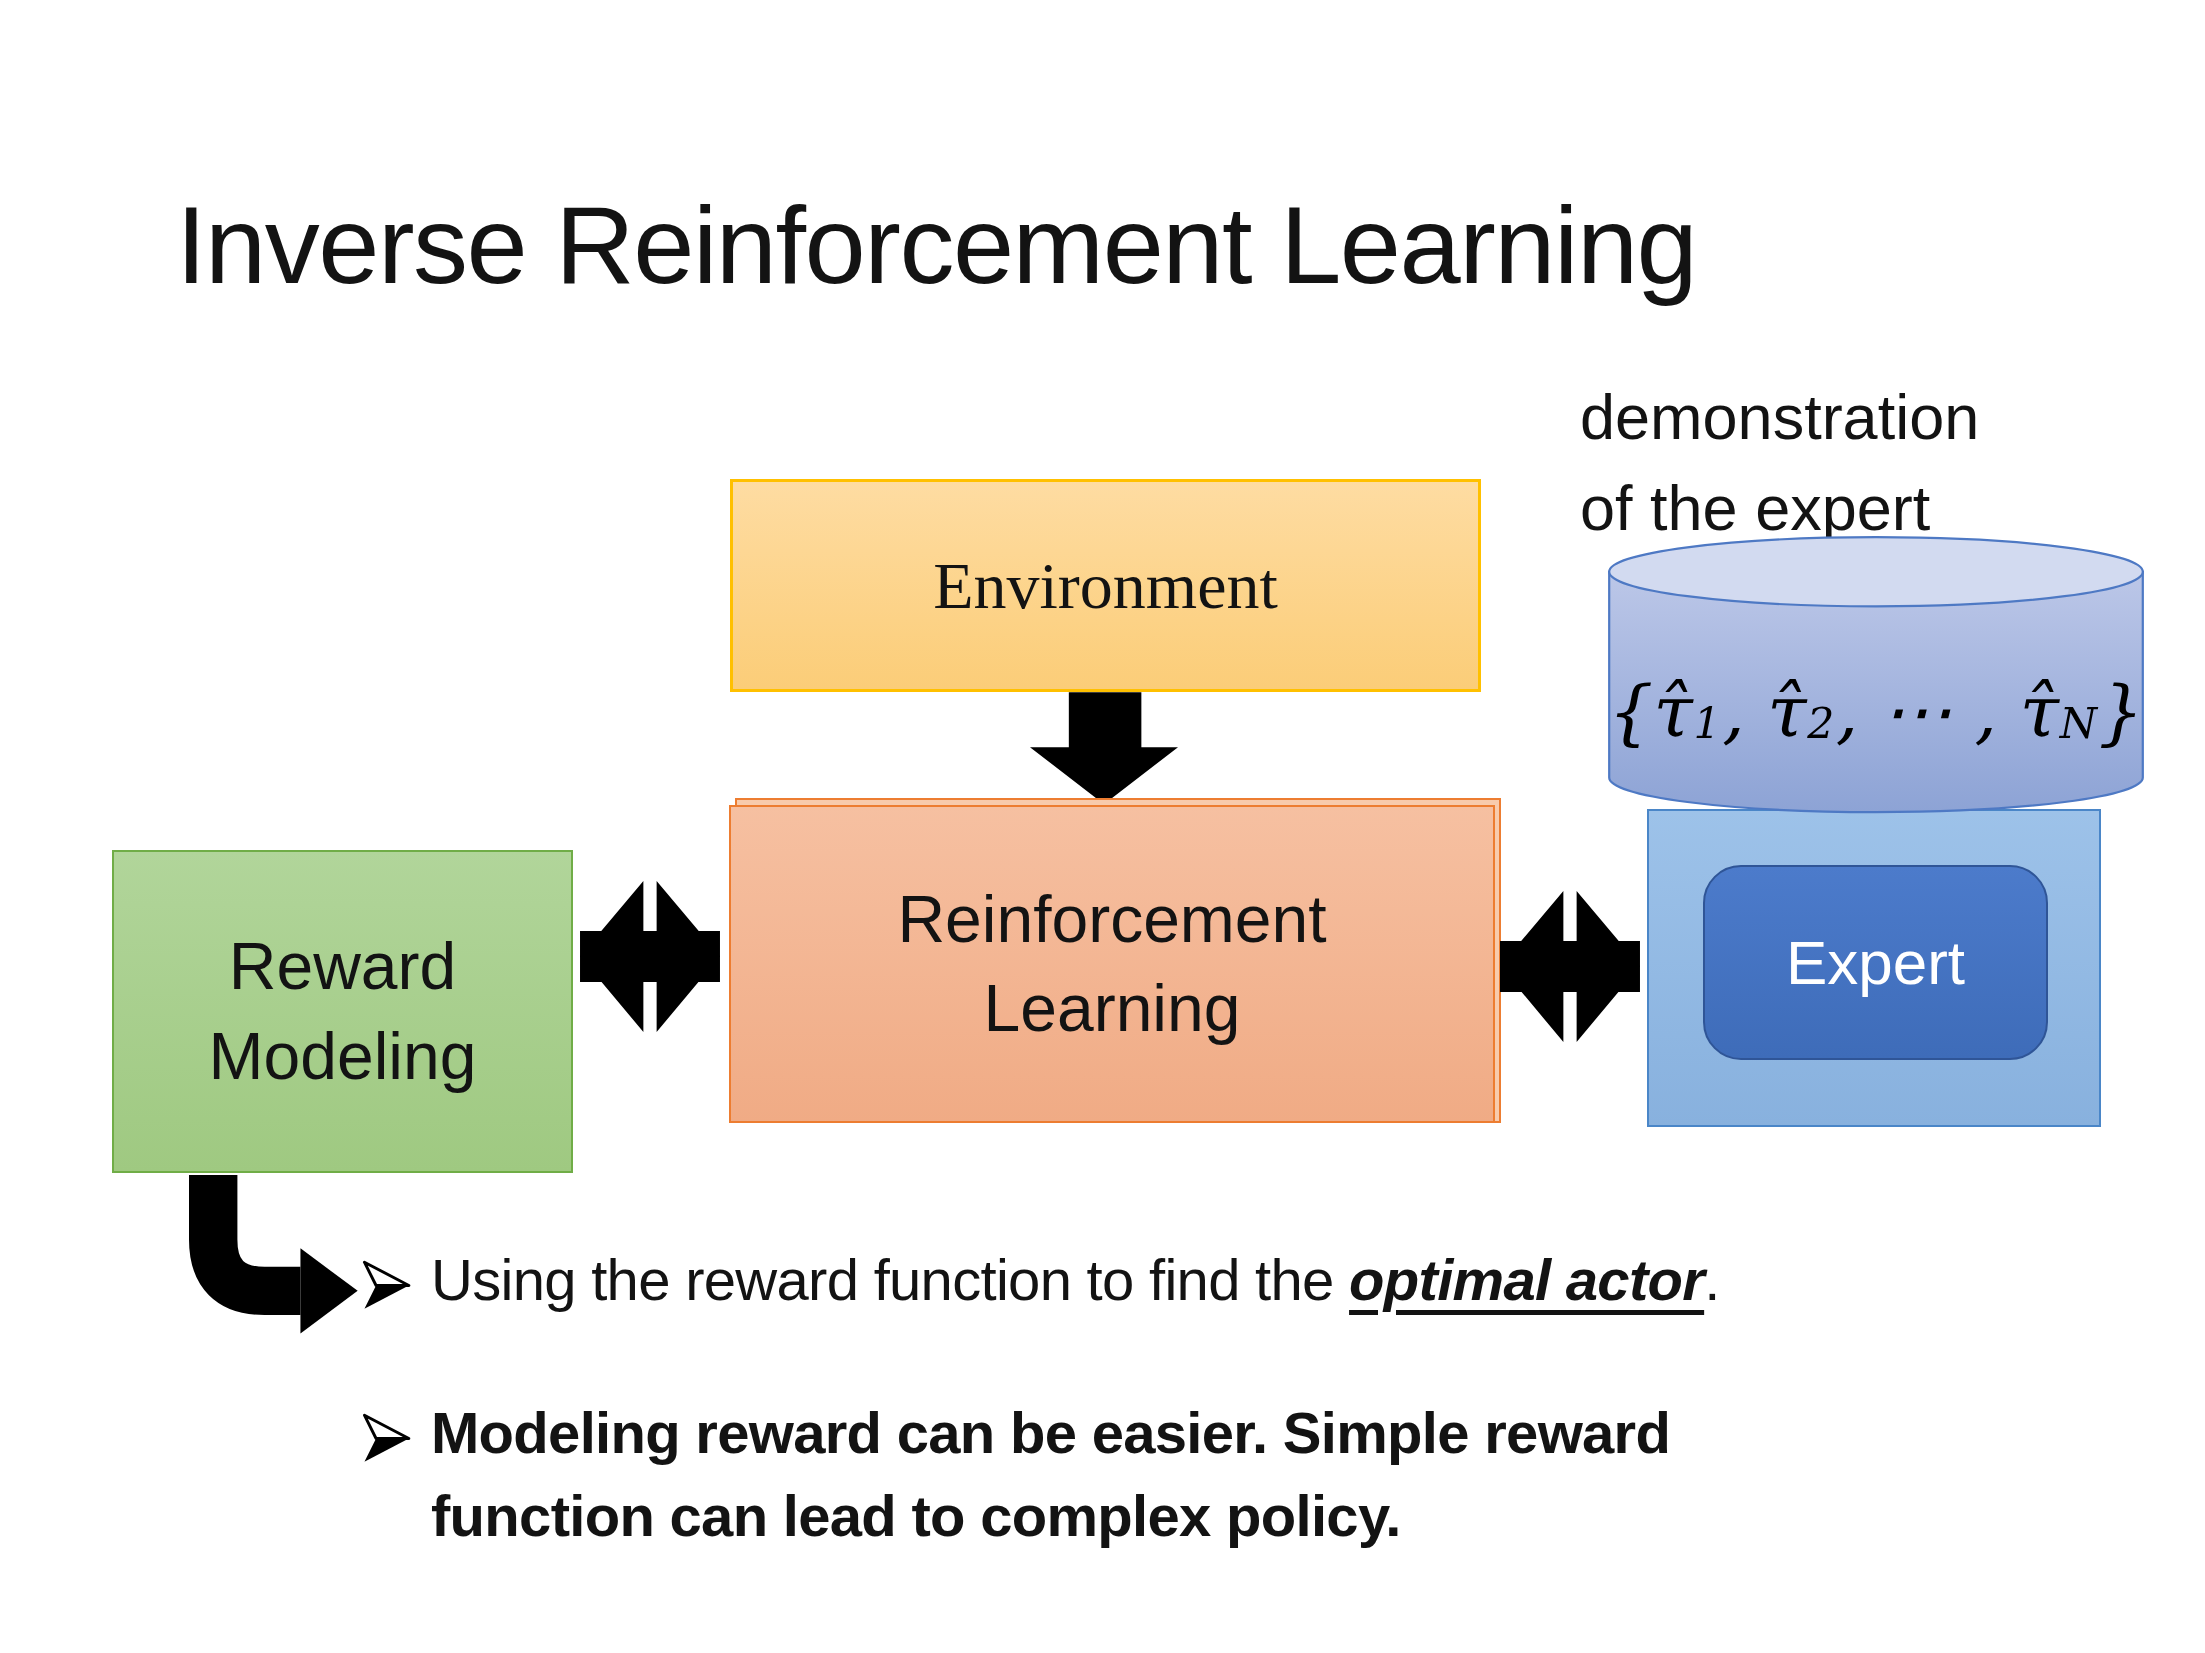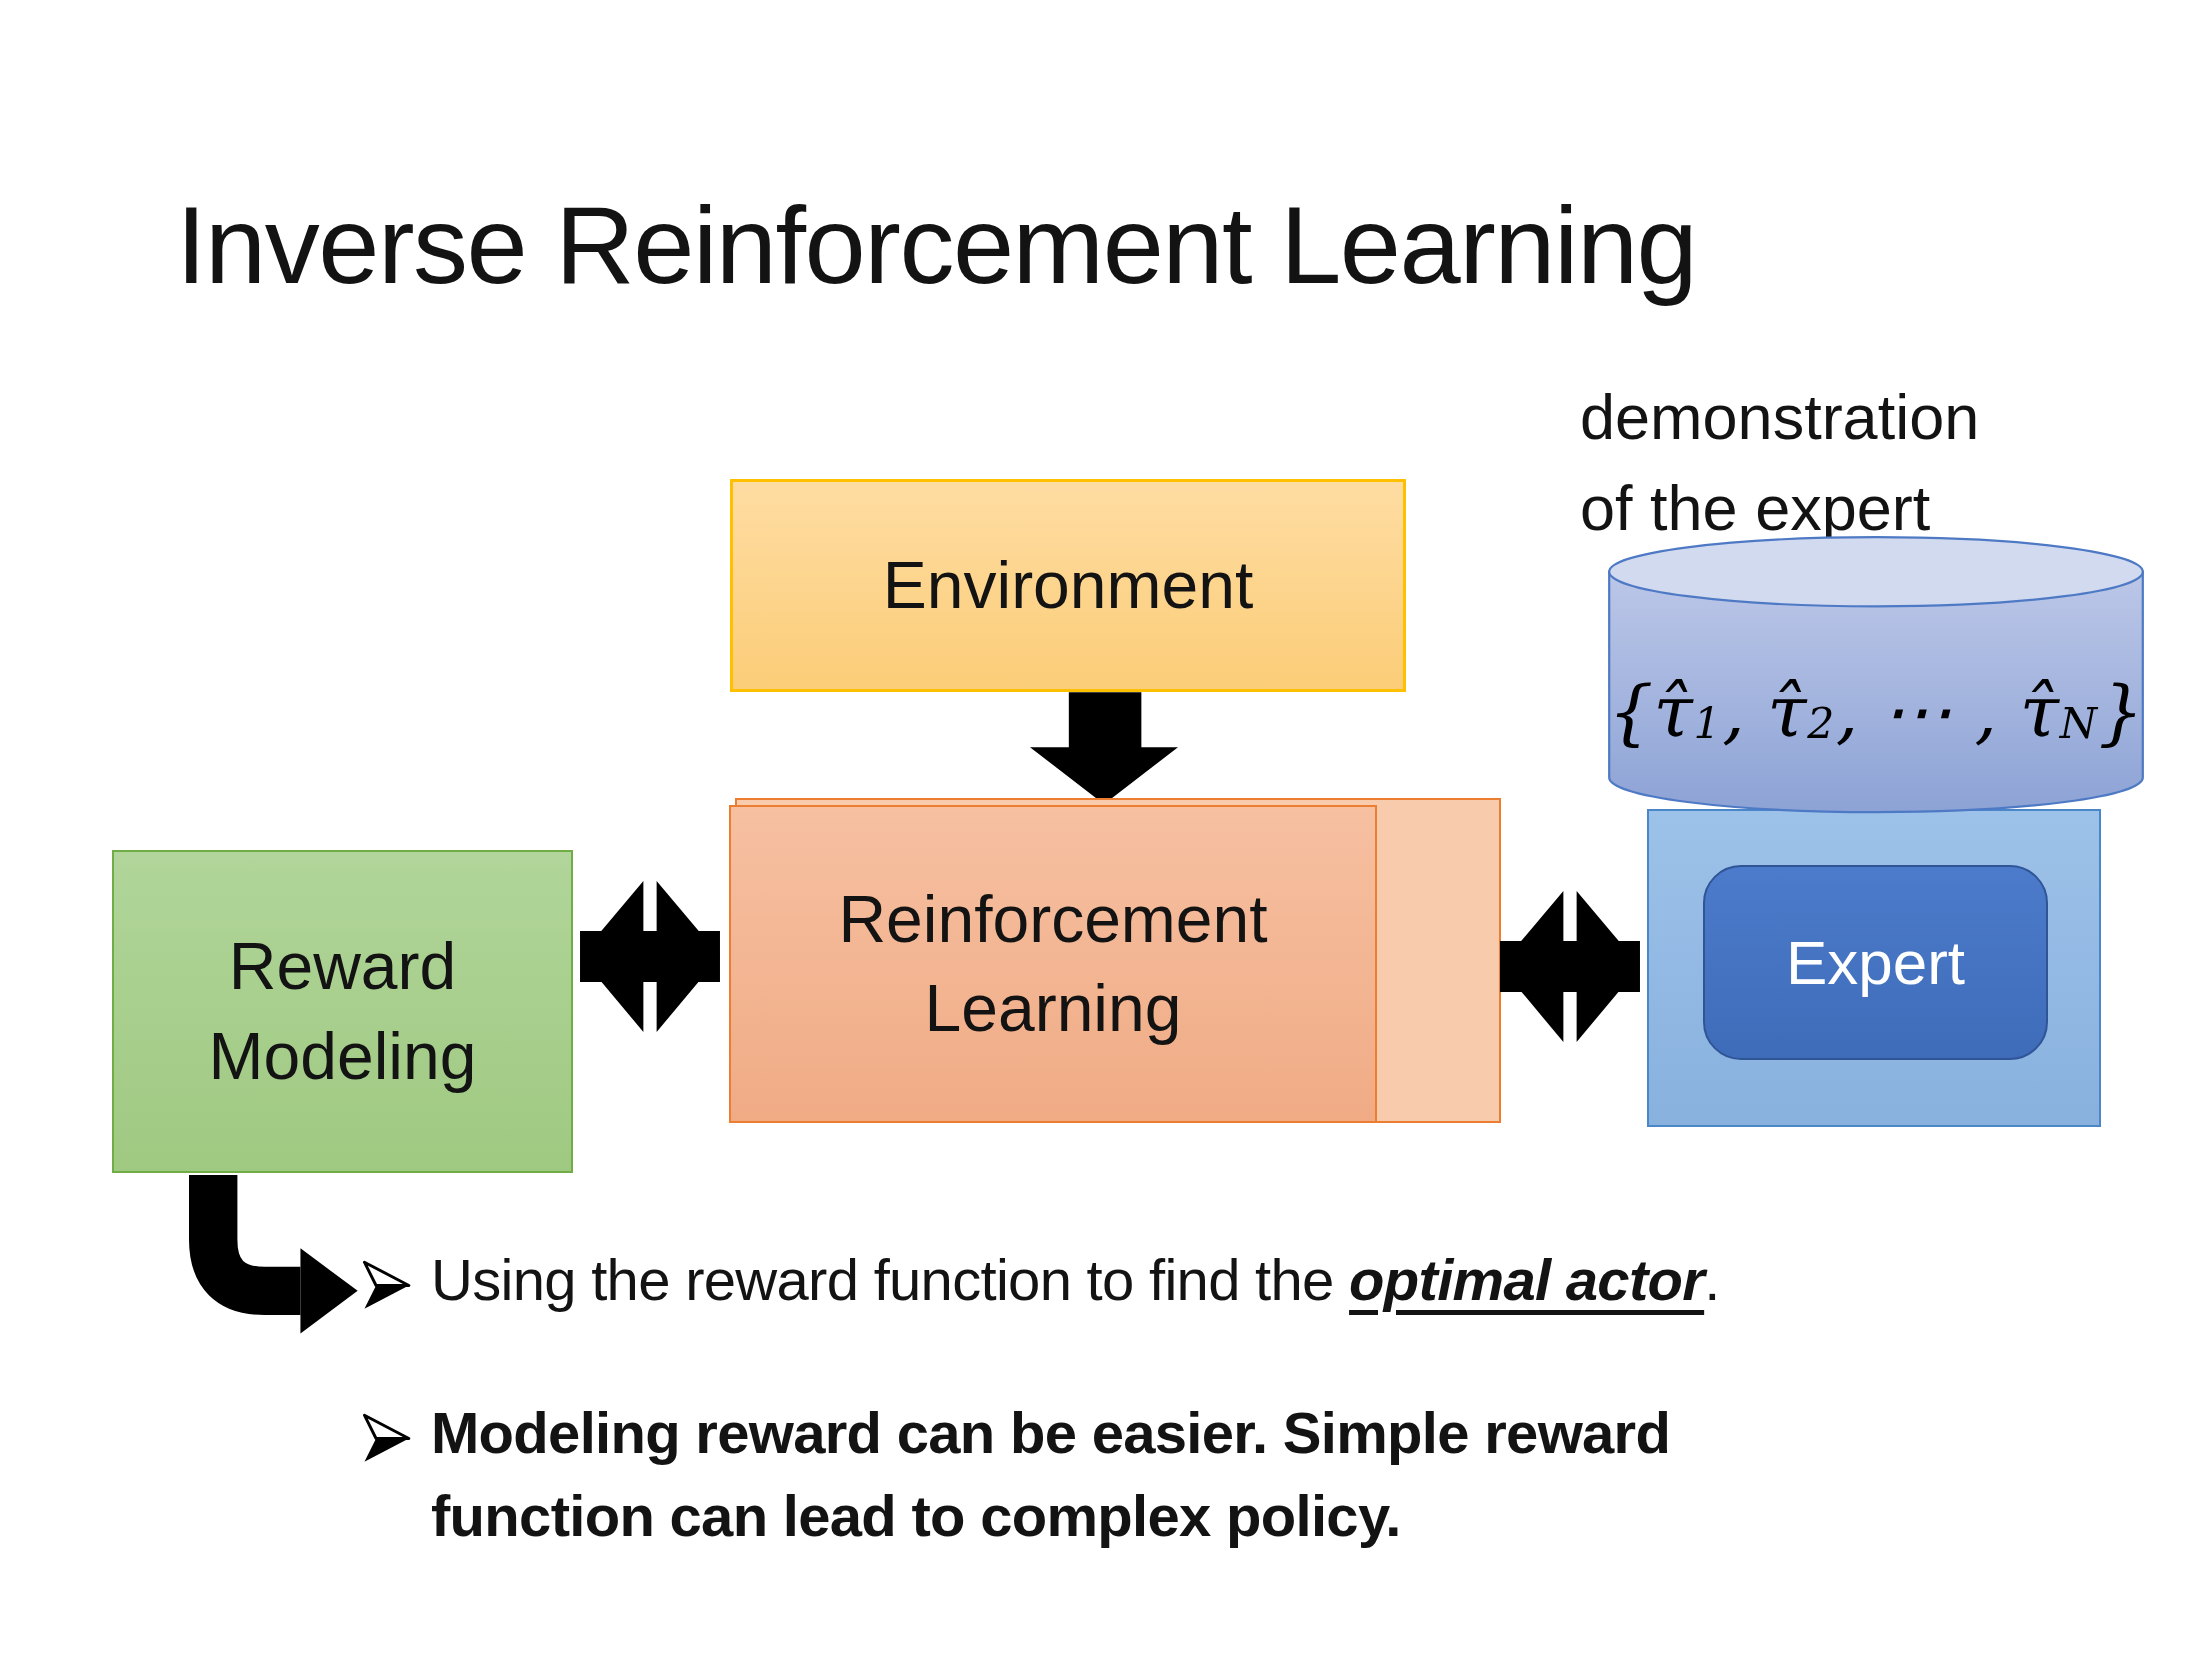--- a/index.html
+++ b/index.html
@@ -32,33 +32,34 @@
   .box{
     display:flex;
     flex-direction:column;
     align-items:center;
     justify-content:center;
     text-align:center;
     box-sizing:border-box;
     line-height:1.35;
   }
   .env-box{
-    left:730px; top:479px; width:676px; height:213px;
+    left:730px; top:479px; width:751px; height:213px;
     background:linear-gradient(180deg,var(--env-fill-top),var(--env-fill-bottom));
     border:3.7px solid var(--env-border);
     font-size:66px;
+    font-family:Liberation Serif, serif;
   }
   .rl-back{
     left:735px; top:798px; width:766px; height:325px;
     background:var(--rl-back-fill);
     border:2.9px solid var(--rl-border);
     box-sizing:border-box;
   }
   .rl-box{
-    left:729px; top:805px; width:648px; height:318px;
+    left:729px; top:805px; width:766px; height:318px;
     background:linear-gradient(180deg,var(--rl-fill-top),var(--rl-fill-bottom));
     border:2.9px solid var(--rl-border);
     font-size:66px;
     align-items:center;
   }
   .reward-box{
     left:112px; top:850px; width:461px; height:323px;
     background:linear-gradient(180deg,var(--green-fill-top),var(--green-fill-bottom));
     border:2.9px solid var(--green-border);
     font-size:66px;

